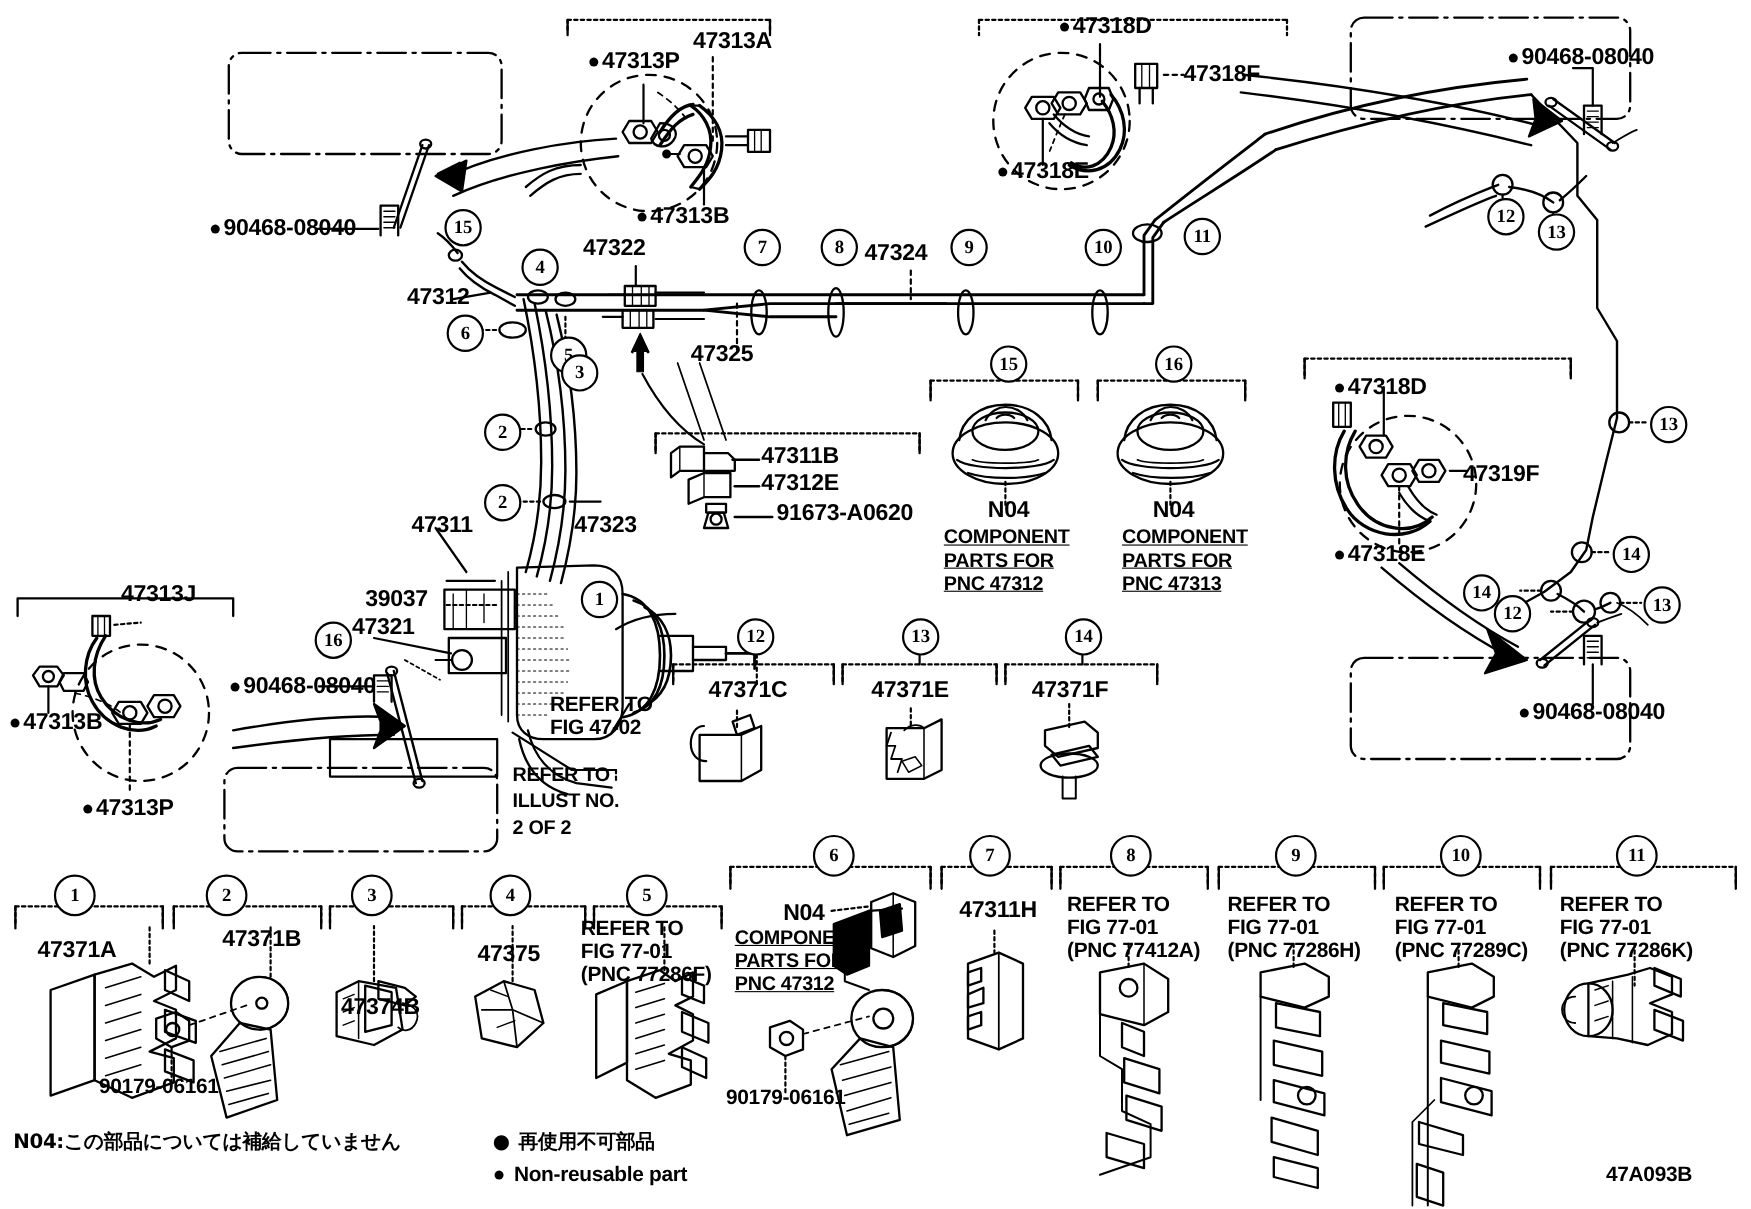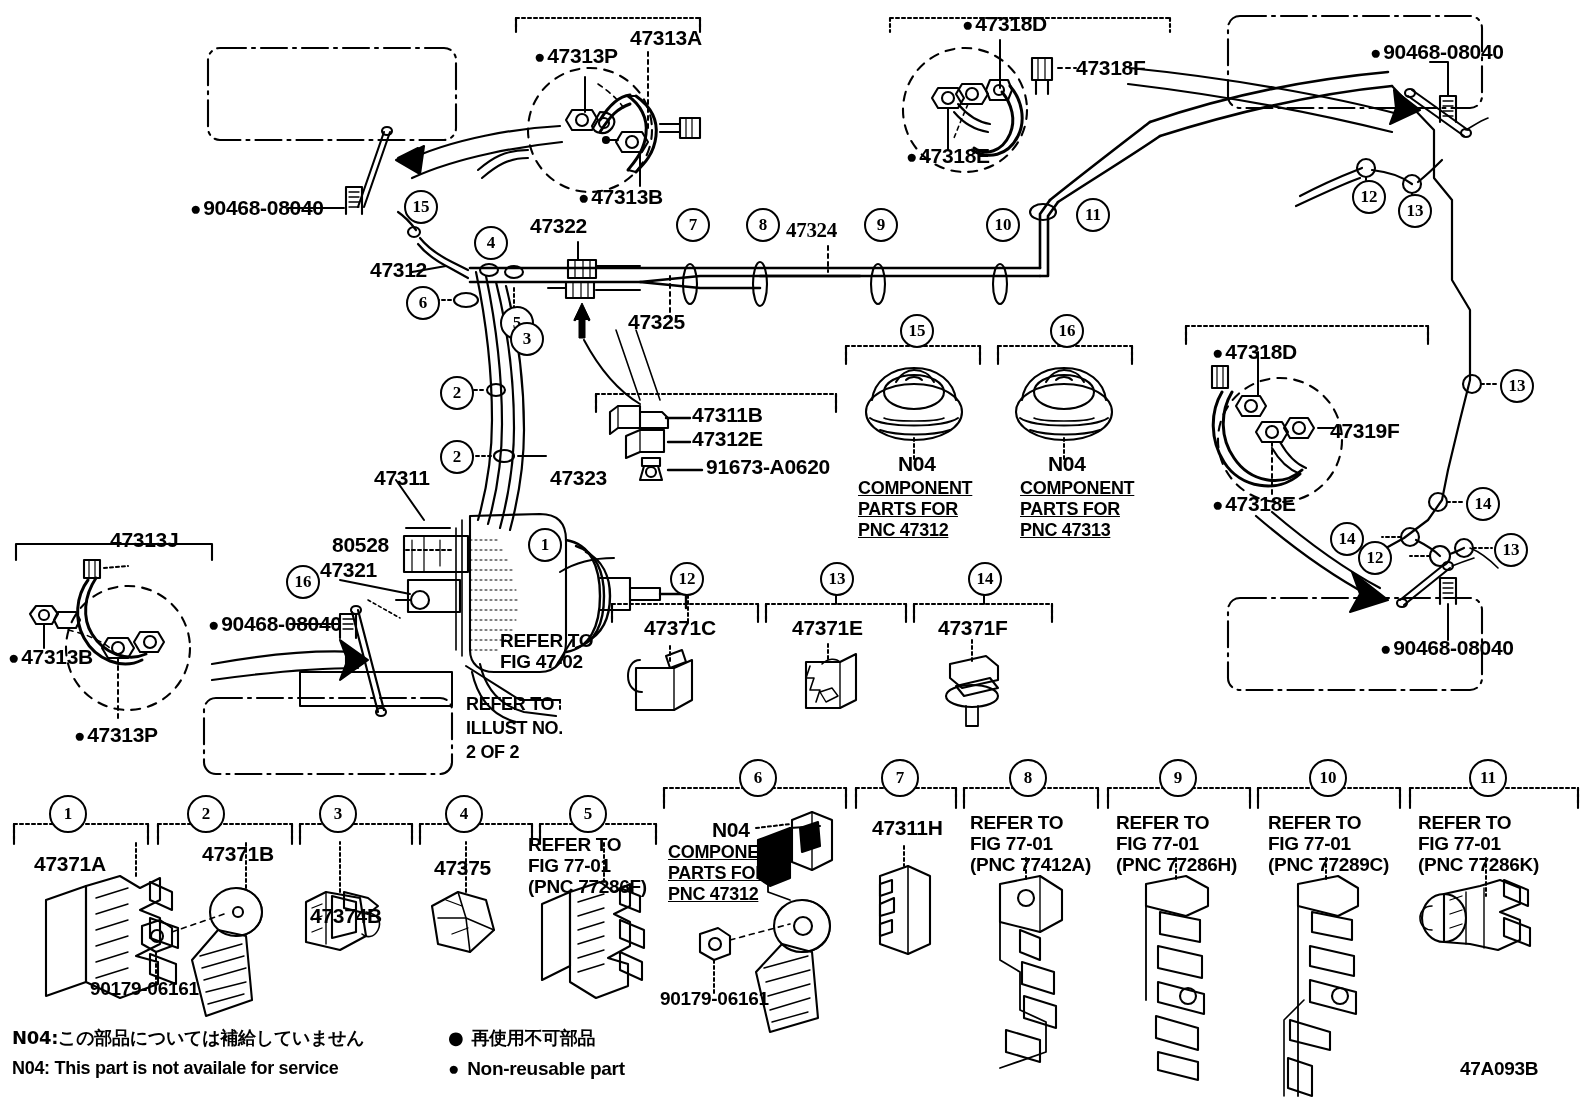--- a/index.html
+++ b/index.html
@@ -599,25 +599,25 @@
 <div class="lbl nr pn" style="left:534px;top:44px;">47313P</div>
 <div class="lbl pn" style="left:630px;top:26px;">47313A</div>
 <div class="lbl nr pn" style="left:578px;top:185px;">47313B</div>
 <div class="lbl nr pn" style="left:962px;top:12px;">47318D</div>
 <div class="lbl pn" style="left:1076px;top:56px;">47318F</div>
 <div class="lbl nr pn" style="left:906px;top:144px;">47318E</div>
 <div class="lbl nr pn" style="left:1370px;top:40px;">90468-08040</div>
 
 <div class="lbl pn" style="left:370px;top:258px;">47312</div>
 <div class="lbl pn" style="left:530px;top:214px;">47322</div>
-<div class="lbl pn" style="left:786px;top:218px;font-family:Liberation Serif, serif;">47324</div>
+<div class="lbl pn" style="left:786px;top:218px;">47324</div>
 <div class="lbl pn" style="left:628px;top:310px;">47325</div>
 <div class="lbl pn" style="left:374px;top:466px;text-align:right;">47311</div>
-<div class="lbl pn" style="left:550px;top:466px;">47323</div>
-<div class="lbl pn" style="left:332px;top:533px;">80528</div>
+<div class="lbl pn" style="left:522px;top:466px;">47323</div>
+<div class="lbl pn" style="left:332px;top:533px;">39037</div>
 <div class="lbl pn" style="left:320px;top:558px;">47321</div>
 <div class="lbl pn" style="left:692px;top:403px;">47311B</div>
 <div class="lbl pn" style="left:692px;top:427px;">47312E</div>
 <div class="lbl pn" style="left:706px;top:455px;">91673-A0620</div>
 
 <div class="lbl refer" style="left:500px;top:630px;white-space:pre;">REFER TO
 FIG 47-02</div>
 <div class="lbl refer" style="left:466px;top:692px;white-space:pre;font-size:18px;line-height:24px;">REFER TO
 ILLUST NO.
 2 OF 2</div>
@@ -705,19 +705,18 @@
 <div class="circ c-md" style="left:445px;top:795px;">4</div>
 <div class="circ c-md" style="left:569px;top:795px;">5</div>
 <div class="circ c-md" style="left:739px;top:759px;">6</div>
 <div class="circ c-md" style="left:881px;top:759px;">7</div>
 <div class="circ c-md" style="left:1009px;top:759px;">8</div>
 <div class="circ c-md" style="left:1159px;top:759px;">9</div>
 <div class="circ c-md" style="left:1309px;top:759px;">10</div>
 <div class="circ c-md" style="left:1469px;top:759px;">11</div>
 
 <div class="lbl legend-jp" style="left:12px;top:1026px;text-align:center;">N04:この部品については補給していません</div>
-<div class="lbl legend" style="left:12px;top:1056px;font-size:18px;">N04: This part is not availale for service</div>
 <div class="lbl legend-jp" style="left:448px;top:1026px;"><span style="margin-right:8px;">●</span><span>再使用不可部品</span></div>
 <div class="lbl legend" style="left:448px;top:1056px;font-size:19px;"><span style="margin-right:8px;">●</span><span>Non-reusable part</span></div>
 
 <div class="lbl figcode" style="left:1460px;top:1058px;">47A093B</div>
 
 </div>
 
 </body></html>

